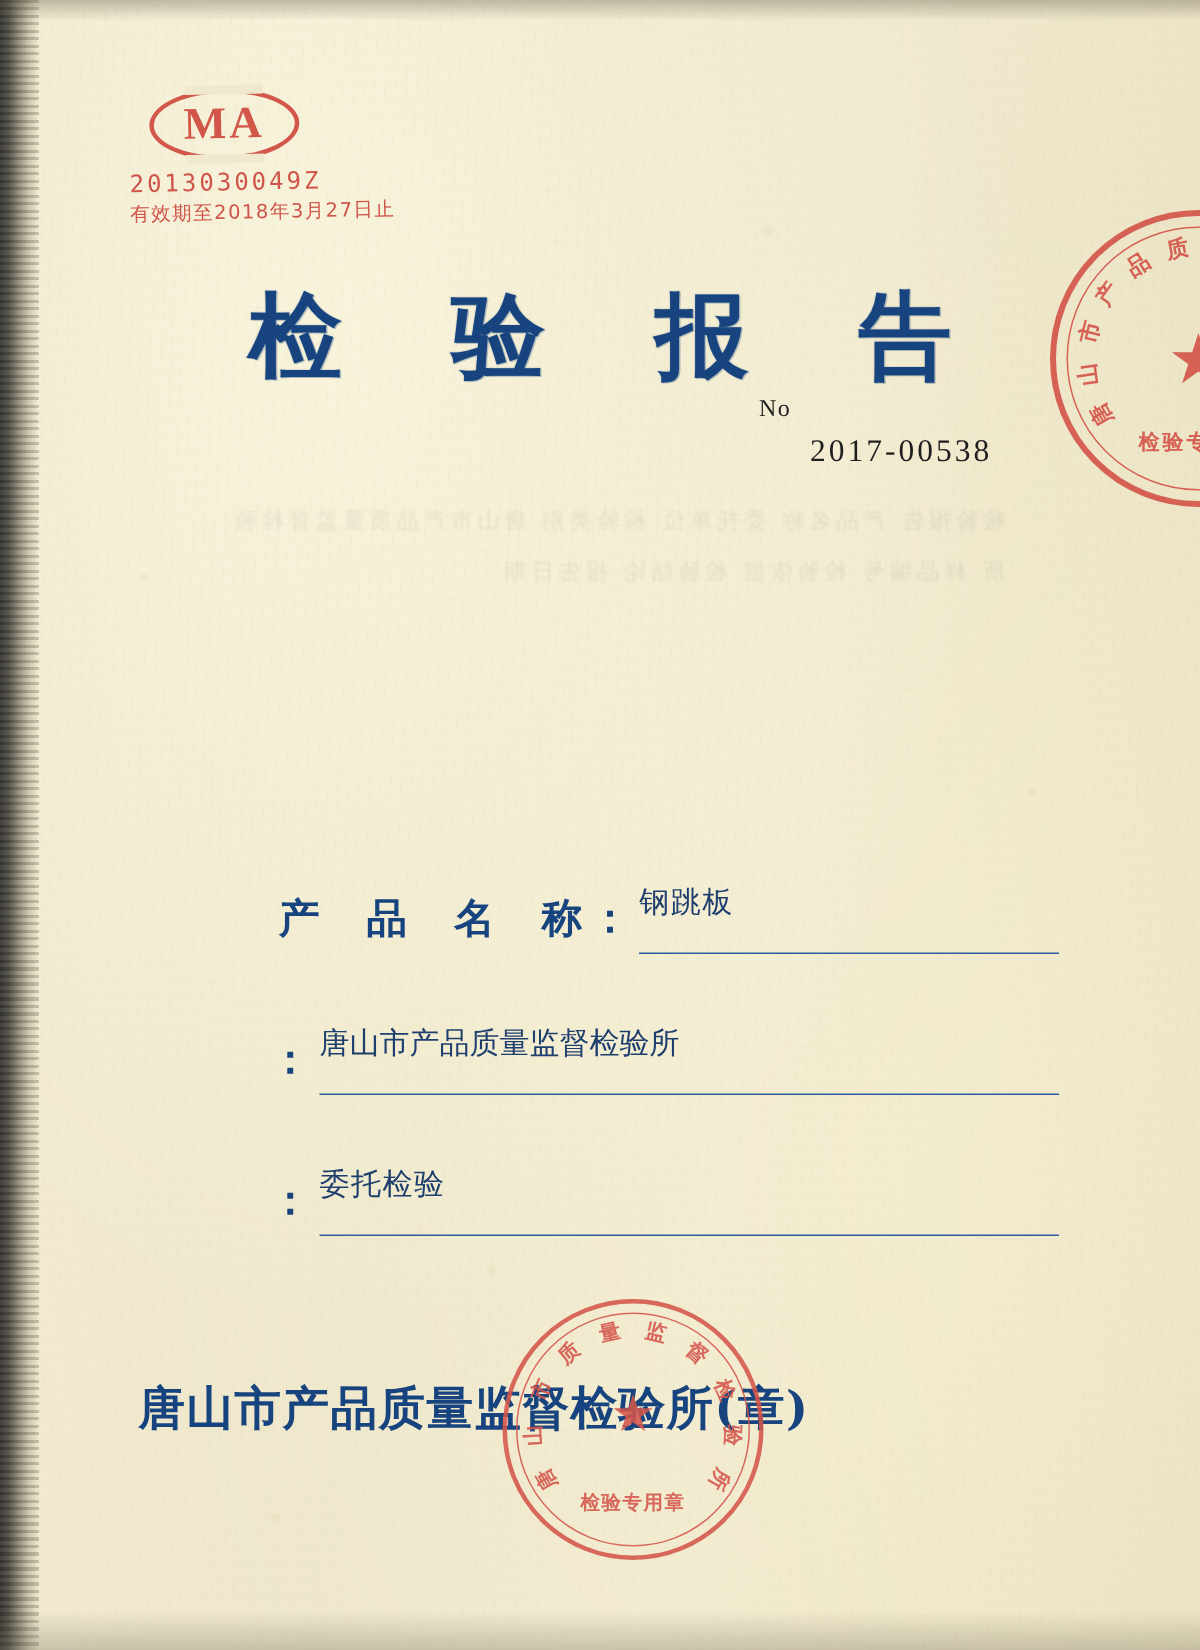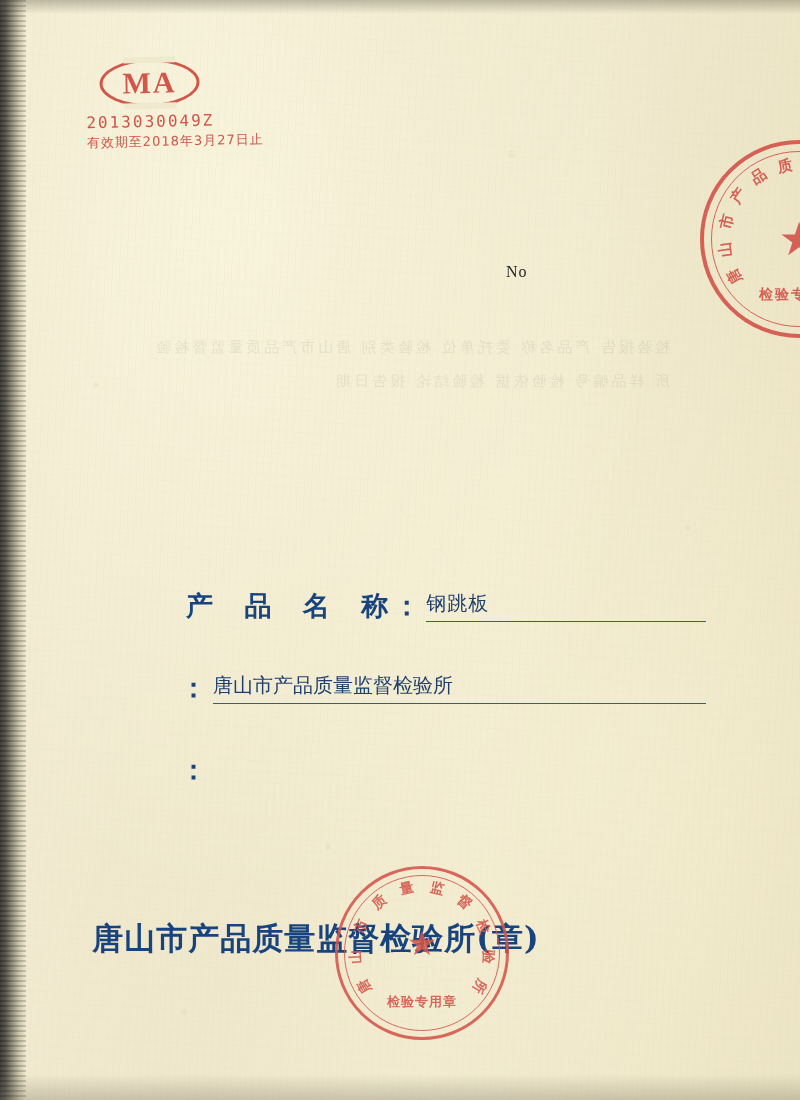--- a/index.html
+++ b/index.html
@@ -257,21 +257,21 @@
     font-weight: bold;
     font-size: 27px;
     color: #17447f;
     margin-left: -6px;
     margin-right: 6px;
   }
   .field-value-wrap {
     position: relative;
     flex: 1;
     border-bottom: 1.5px solid #2b5ea0;
-    padding-bottom: 3px;
+    padding-bottom: 19px;
     min-height: 28px;
   }
   .field-value {
     font-family: "DejaVu Sans", "Liberation Sans", sans-serif;
     font-size: 20px;
     letter-spacing: 1px;
     color: #1e3f6e;
   }
   .field-value.narrow { letter-spacing: 0px; }
 
@@ -343,23 +343,27 @@
     <div id="cma-logo">
       <div class="oval"></div>
       <div class="notch"></div>
       <div class="notch-b"></div>
       <div class="letters">MA</div>
     </div>
     <div id="cma-code">2013030049Z</div>
     <div id="cma-valid">有效期至2018年3月27日止</div>
   </div>
 
+  <div id="title">
+    <span id="title-text">检 验 报 告</span>
+  </div>
 
   <div id="report-no">
     <span class="no-label">No</span>
+    <div class="no-value">2017-00538</div>
   </div>
 
   <div id="seal-topright">
     <div class="inner-ring"></div>
     <div class="arc-host" id="arc-top">
         <span class="seal-arc-char" style="font-size: 15px; transform: translate(-64.0859px, 37px) rotate(240deg) translate(-50%, -50%);">唐</span>
         <span class="seal-arc-char" style="font-size: 15px; transform: translate(-73.2468px, 10.5313px) rotate(261.818deg) translate(-50%, -50%);">山</span>
         <span class="seal-arc-char" style="font-size: 15px; transform: translate(-71.9141px, -17.4462px) rotate(283.636deg) translate(-50%, -50%);">市</span>
         <span class="seal-arc-char" style="font-size: 15px; transform: translate(-60.2786px, -42.9242px) rotate(305.455deg) translate(-50%, -50%);">产</span>
         <span class="seal-arc-char" style="font-size: 15px; transform: translate(-40.0074px, -62.2528px) rotate(327.273deg) translate(-50%, -50%);">品</span>
@@ -381,20 +385,23 @@
 
     <div class="field-row">
       <span class="field-colon">：</span>
       <span class="field-value-wrap">
         <span class="field-value narrow">唐山市产品质量监督检验所</span>
       </span>
     </div>
 
     <div class="field-row">
       <span class="field-colon">：</span>
+      <span class="field-value-wrap">
+        <span class="field-value">委托检验</span>
+      </span>
     </div>
 
   </div>
 
   <div id="issuer">唐山市产品质量监督检验所(章)</div>
 
   <div id="seal-bottom">
     <div class="inner-ring"></div>
     <div class="arc-host" id="arc-bottom">
         <span class="seal-arc-char" style="font-size: 14px; transform: translate(-57.1577px, 33px) rotate(240deg) translate(-50%, -50%);">唐</span>

